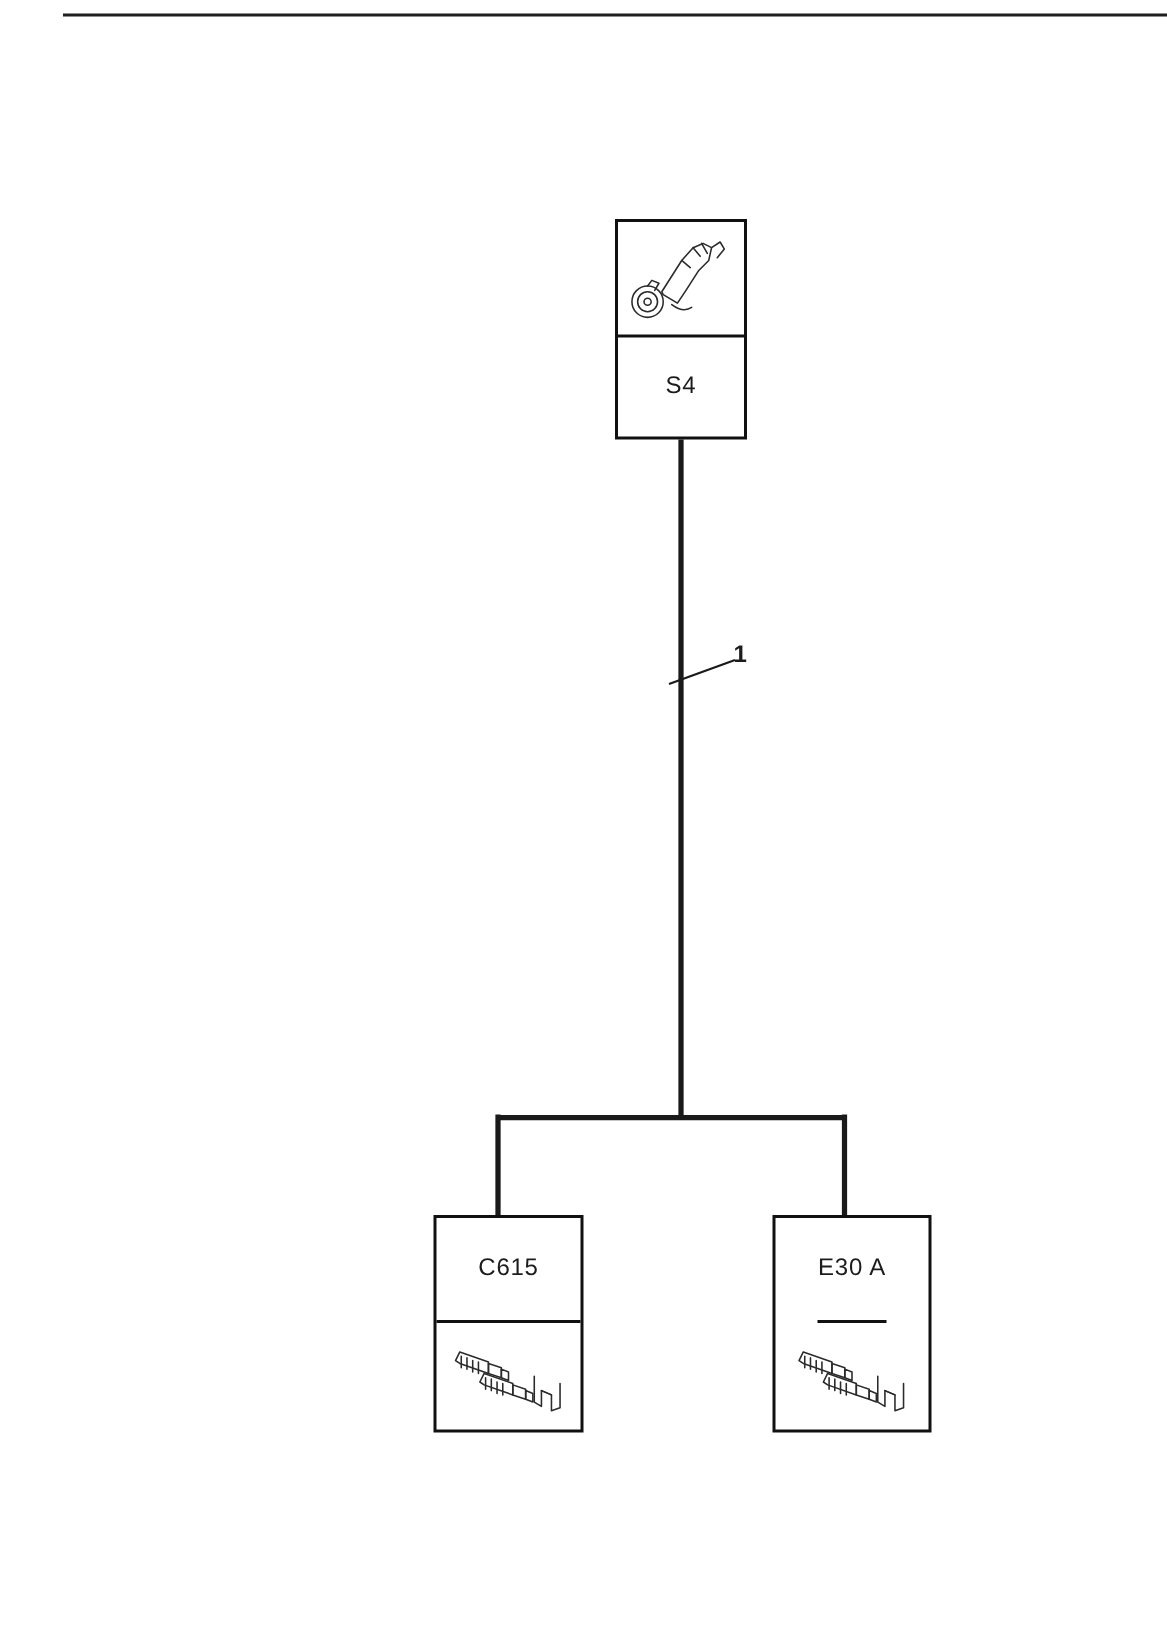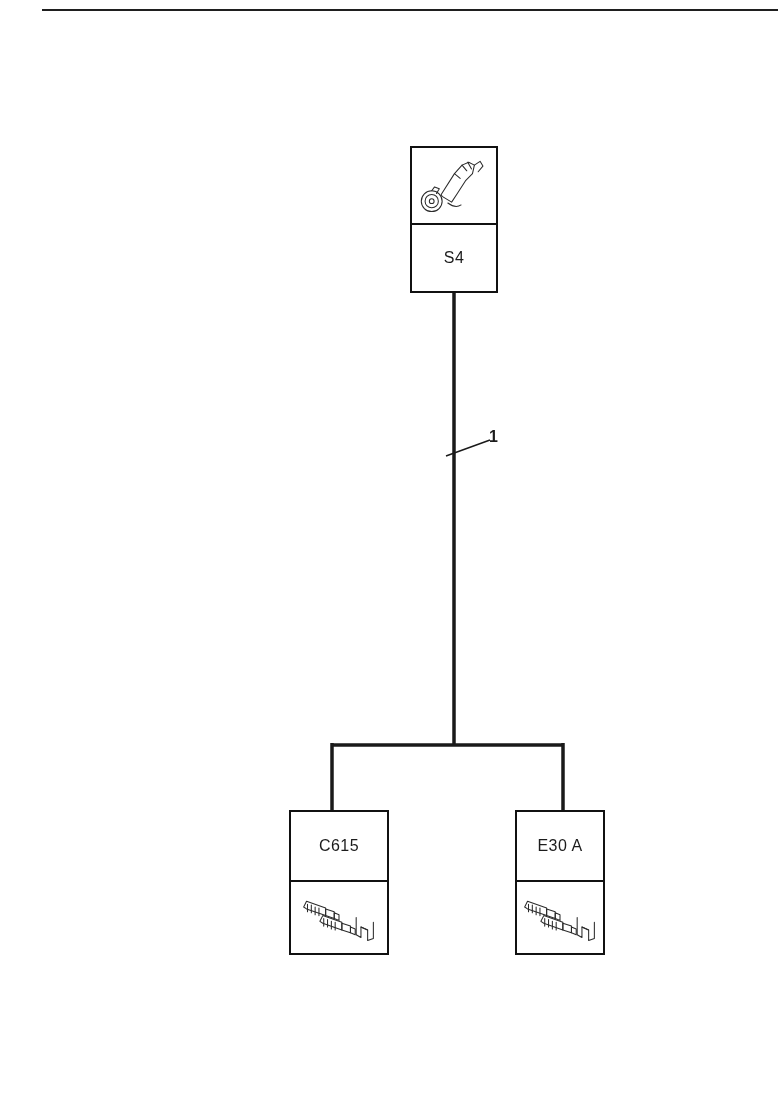--- a/index.html
+++ b/index.html
@@ -68,22 +68,23 @@
   
   .comp-bl {
     left: 247px;
     top: 810px;
     width: 100px;
     height: 145px;
   }
   .comp-br {
     left: 473px;
     top: 810px;
-    width: 90px;
+    width: 106px;
     height: 145px;
+    align-items: center;
   }
   .comp-bl .label-cell, .comp-br .label-cell { height: 70px; }
   .comp-bl .image-cell, .comp-br .image-cell { flex: 1; }
   
   .wire-callout {
     position: absolute;
     left: 447px;
     top: 428px;
     font-size: 16px;
     font-weight: 600;

